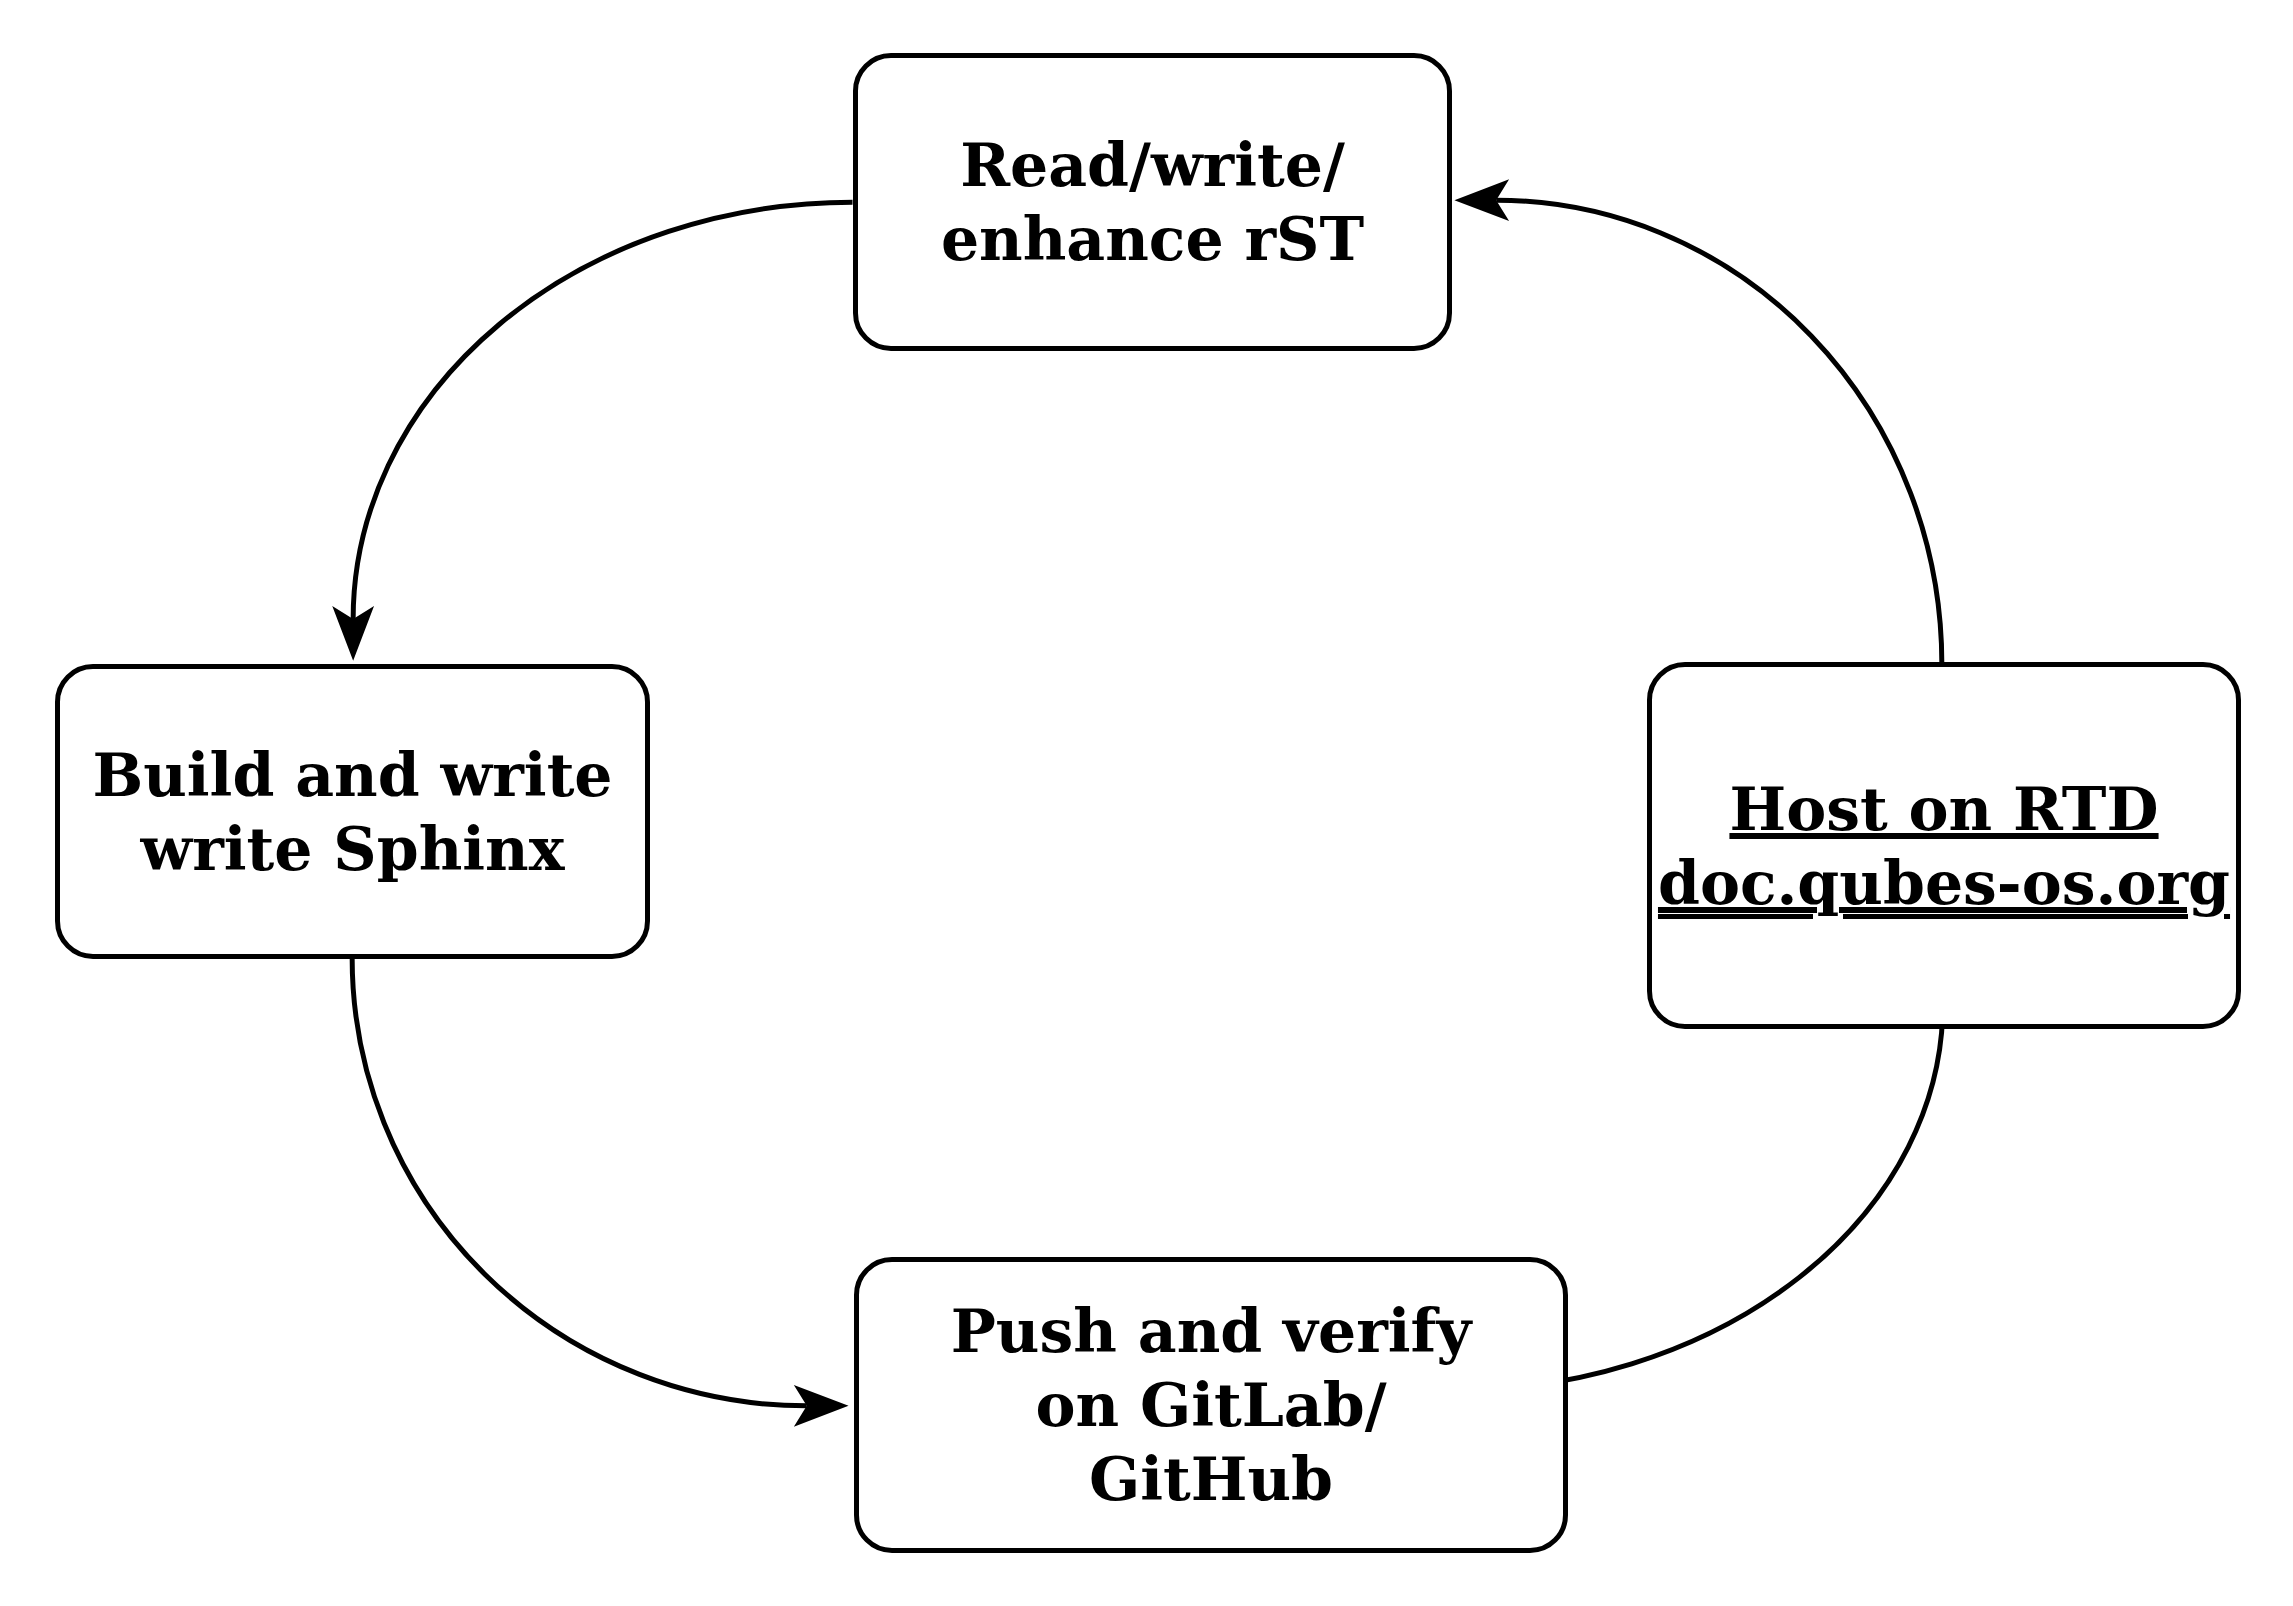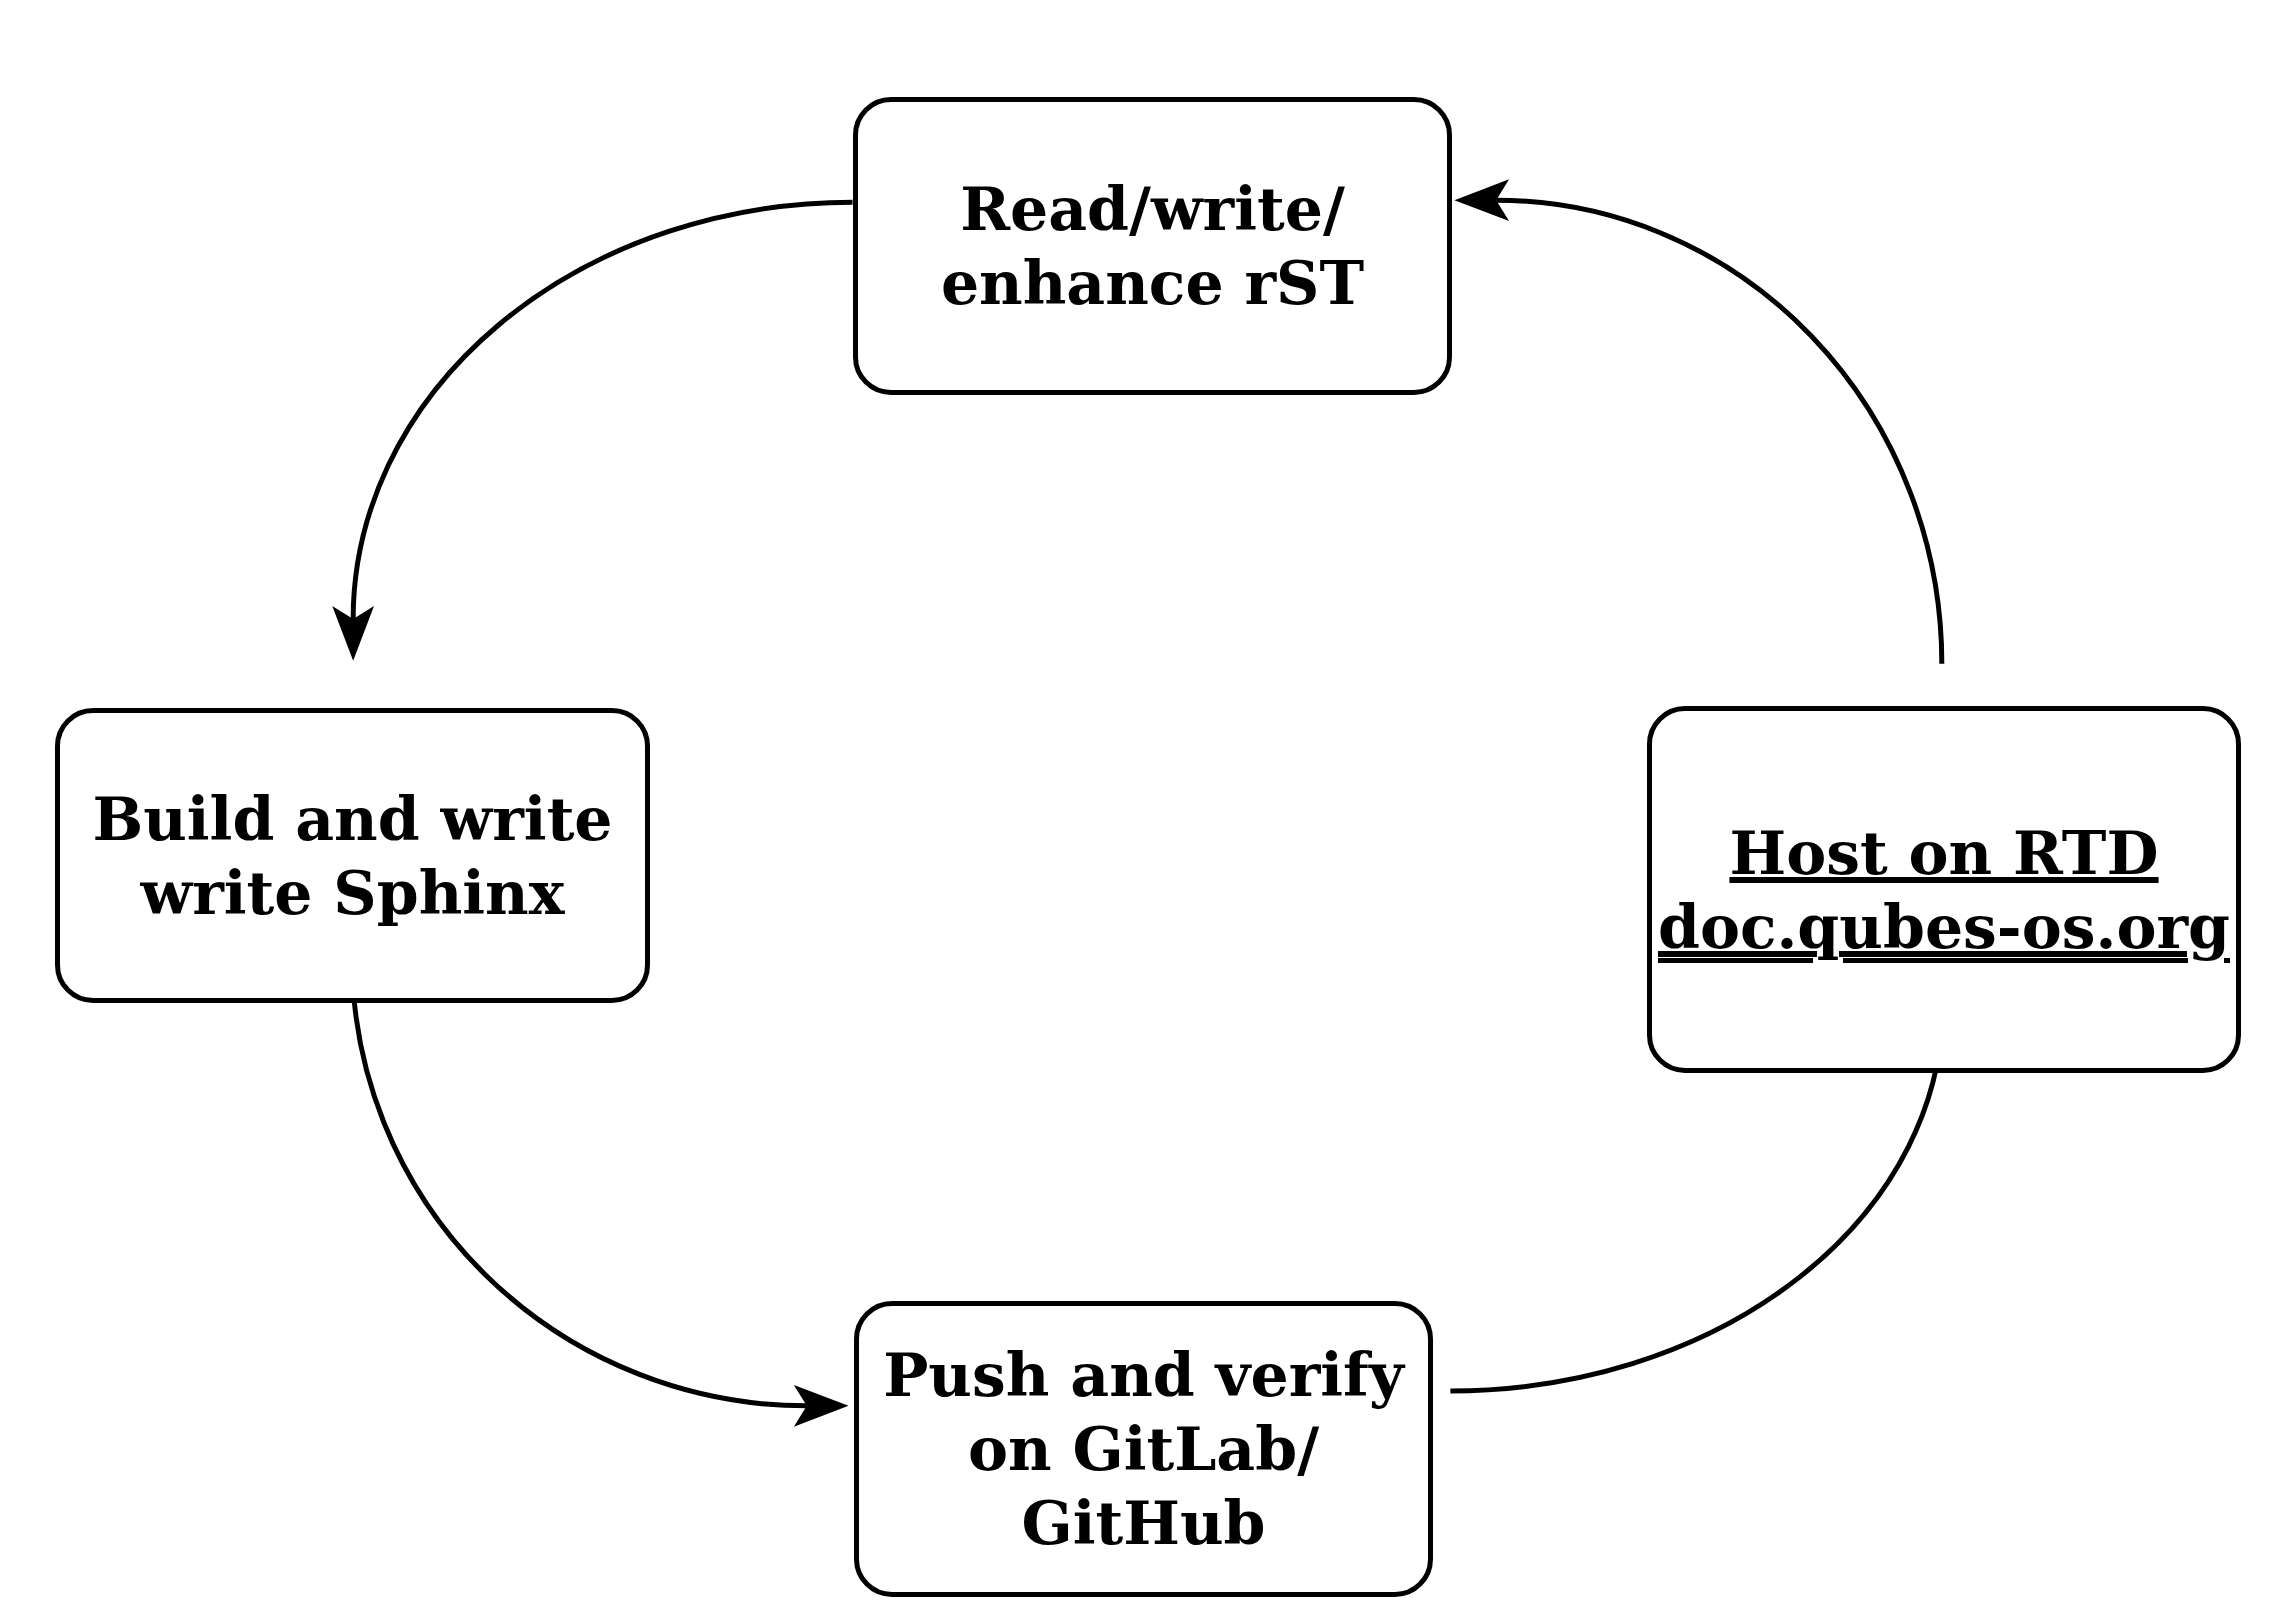--- a/index.html
+++ b/index.html
@@ -40,26 +40,25 @@
     background: #ffffff;
     display: flex;
     flex-direction: column;
     align-items: center;
     justify-content: center;
     text-align: center;
     color: #000000;
     font-weight: bold;
     font-size: 60px;
     line-height: 74px;
-    margin-top: 44px;
   }
   .node-top    { left: 853px;  top: 53px;   width: 599px; height: 298px; }
   .node-left   { left: 55px;   top: 664px;  width: 595px; height: 295px; }
   .node-right  { left: 1647px; top: 662px;  width: 594px; height: 367px; text-decoration: underline; }
-  .node-bottom { left: 854px;  top: 1257px; width: 579px; height: 296px; }
+  .node-bottom { left: 854px;  top: 1257px; width: 714px; height: 296px; }
   .node-line { white-space: nowrap; }
   .link-underline {
     text-decoration: underline;
     text-decoration-thickness: 5px;
     text-underline-offset: 10px;
     color: #000000;
     text-align: right;
   }
 </style>
 </head>

